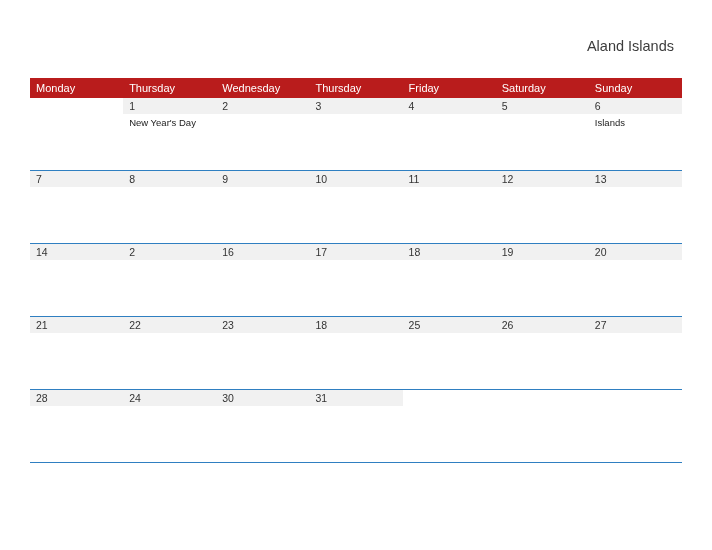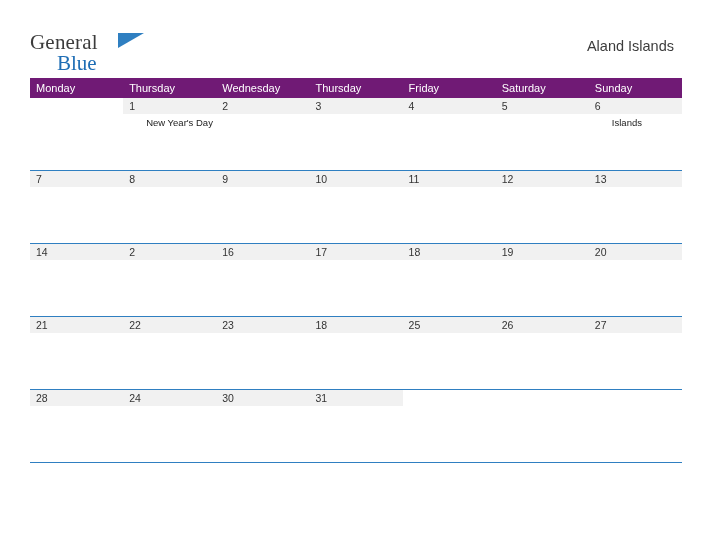--- a/index.html
+++ b/index.html
@@ -85,21 +85,21 @@
   
   .calendar {
     position: absolute;
     left: 30px;
     top: 78px;
     width: 652px;
     border-collapse: collapse;
     table-layout: fixed;
   }
   .calendar th {
-    background: #701a75;
+    background: #b91c1c;
     color: #ffffff;
     font-size: 11px;
     font-weight: normal;
     text-align: left;
     padding: 4px 0 4px 6px;
     height: 11px;
     border: none;
   }
   .calendar td {
     vertical-align: top;
@@ -124,34 +124,28 @@
     background: #ffffff;
   }
   .row-band td {
     border-bottom: 1px solid #2f7fc1;
   }
   .event {
     font-size: 9.5px;
     color: #222222;
     padding: 3px 3px 0 6px;
     line-height: 11px;
-    margin-left: 17px;
   }
 </style>
 </head>
 <body>
 
 <div class="page">
 
   <div class="header">
-    <div class="logo">
-      <span class="logo-general">General</span>
-      <span class="logo-flag"></span>
-      <span class="logo-blue">Blue</span>
-    </div>
     <div class="region">Aland Islands</div>
   </div>
 
   <table class="calendar">
     <thead>
       <tr>
         <th>Monday</th>
         <th>Thursday</th>
         <th>Wednesday</th>
         <th>Thursday</th>

